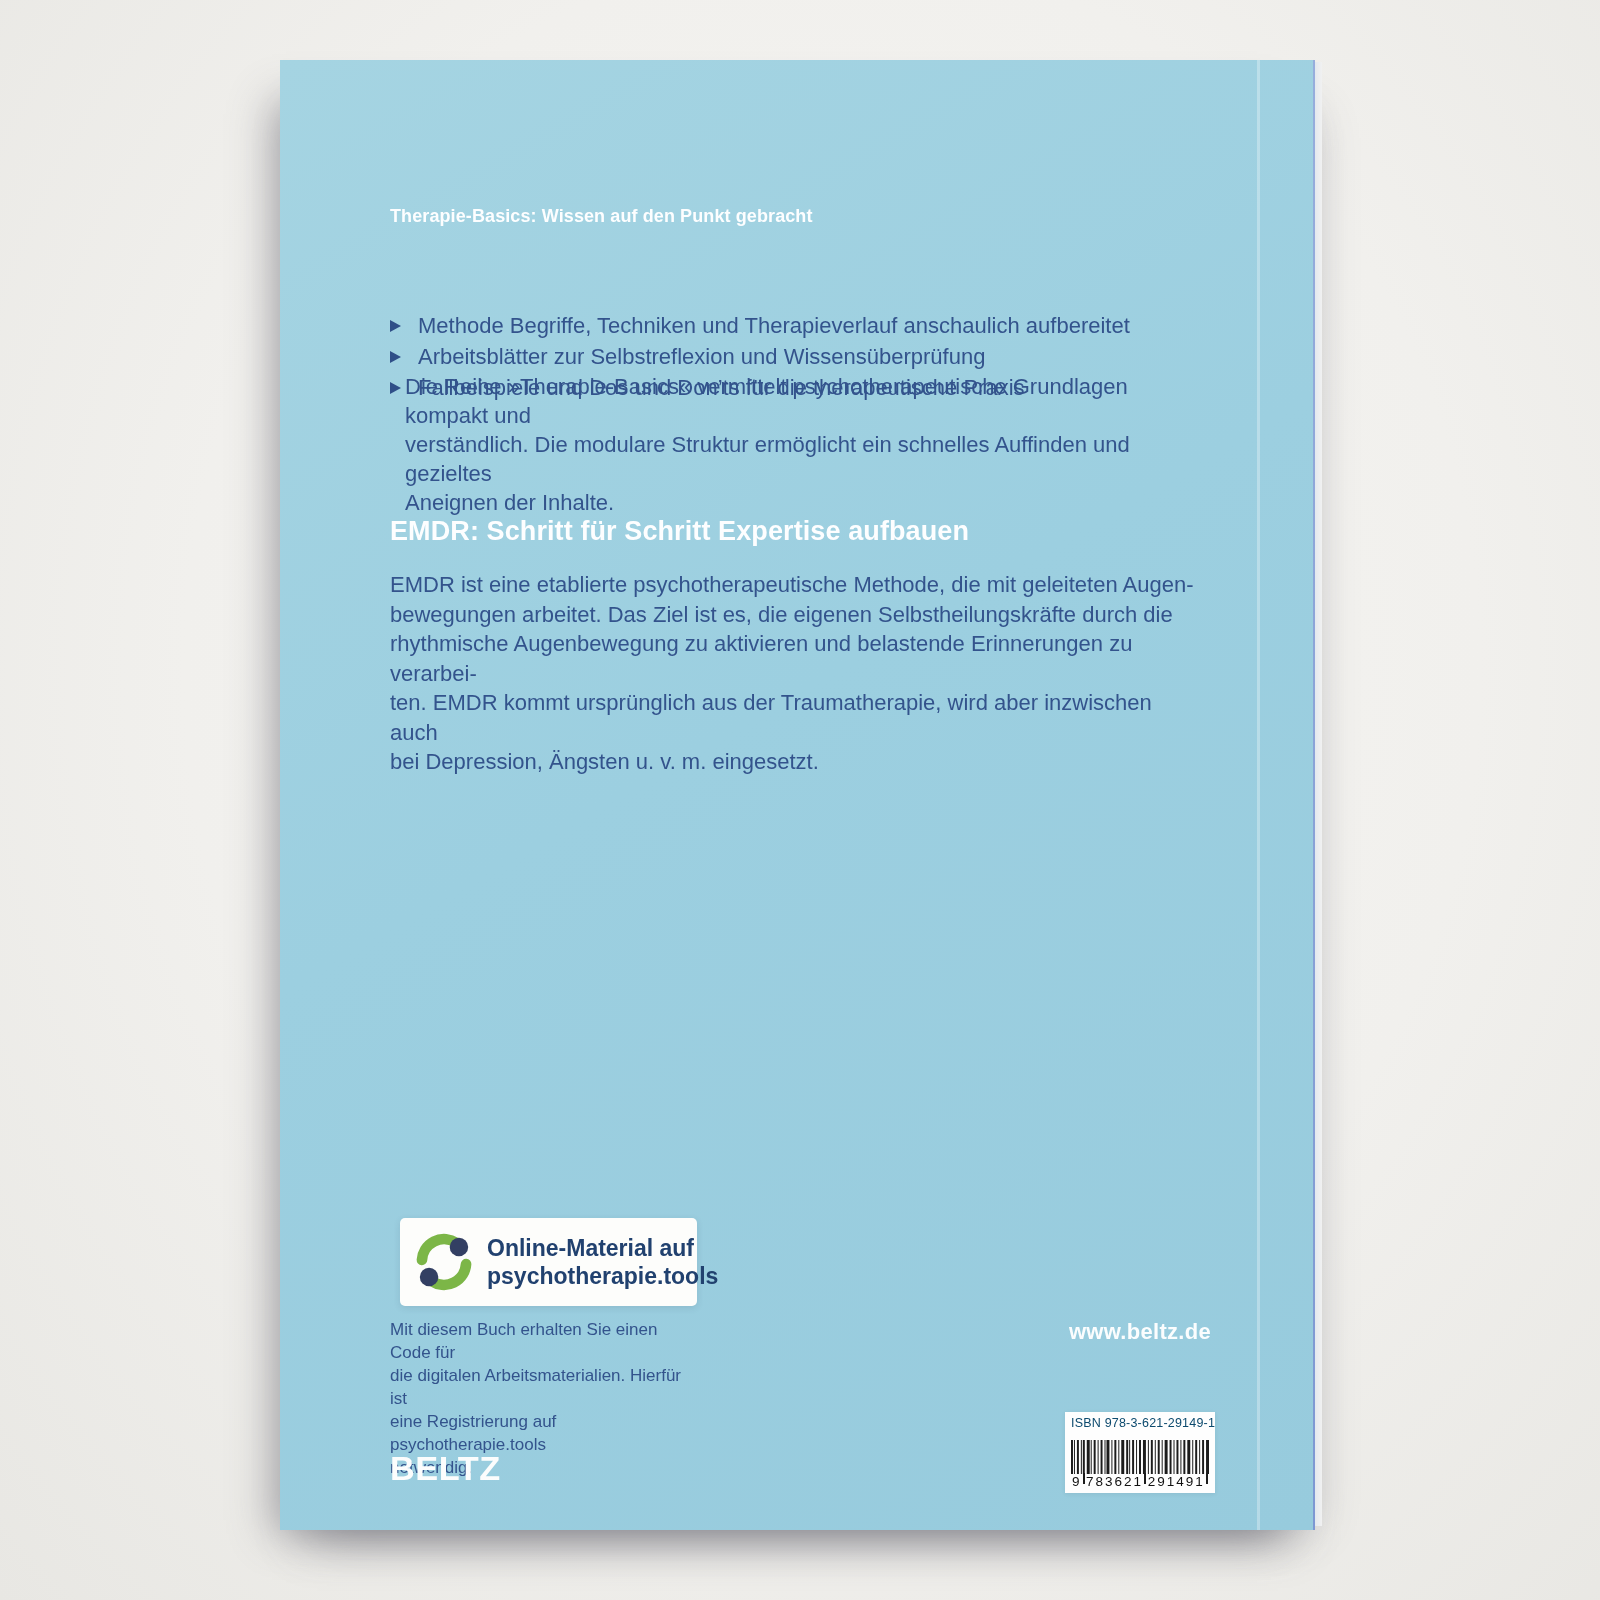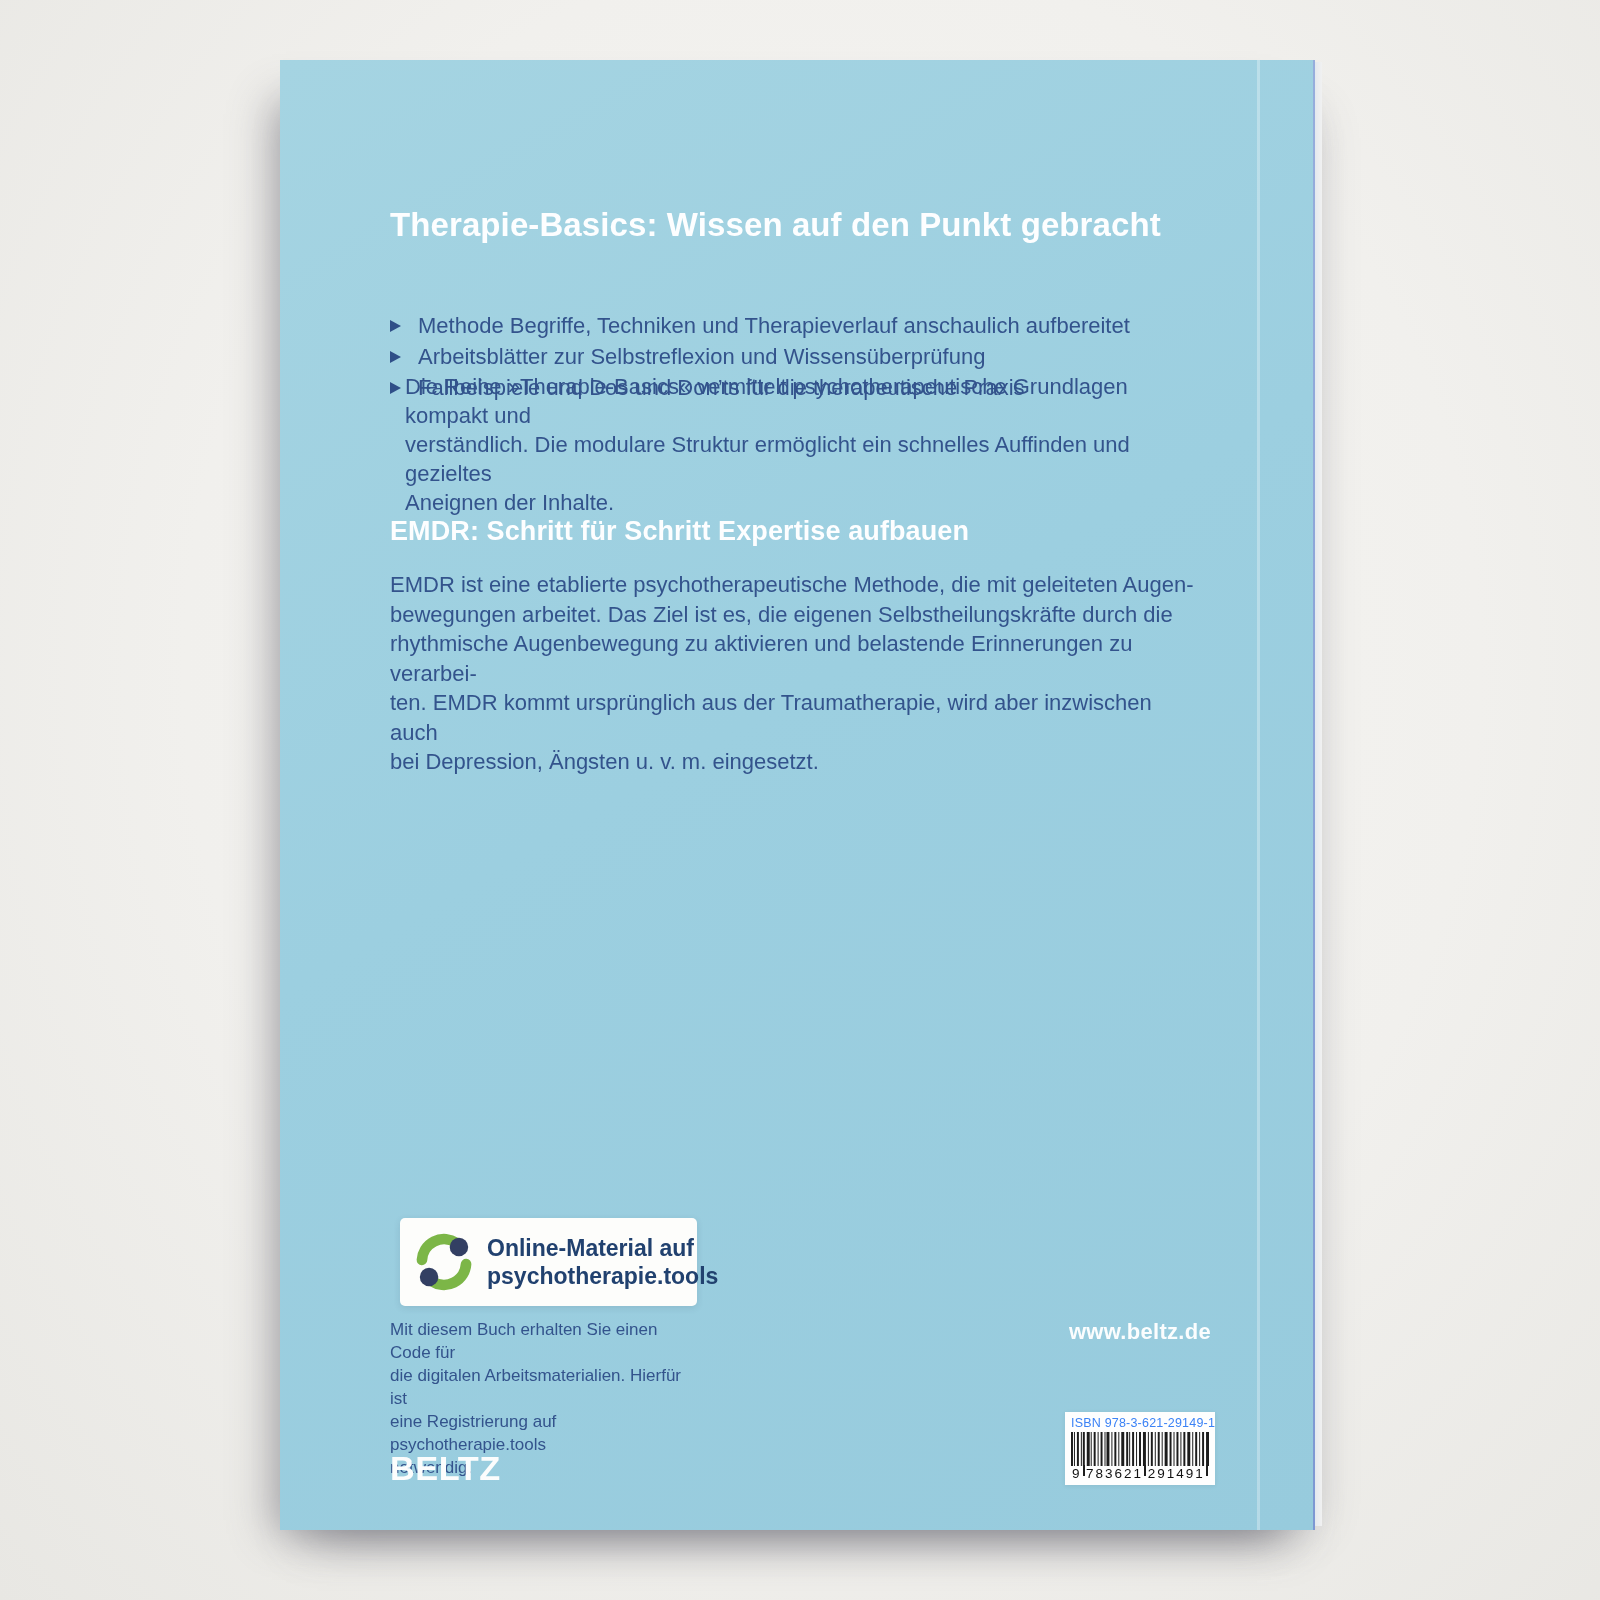--- a/index.html
+++ b/index.html
@@ -17,21 +17,21 @@
   }
   
   .page-edge{position:absolute;top:2px;right:-7px;width:7px;height:99.6%;
     background:linear-gradient(to right,#e3e8ee,#f1f1f1);}
   .edge-line{position:absolute;top:0;right:0;width:2px;height:100%;
     background:linear-gradient(#93a2db,#7487cf);opacity:.75;}
   .crease{position:absolute;top:0;right:55px;width:3px;height:100%;
     background:rgba(255,255,255,.30);}
   .blk{position:absolute;left:110px;}
   .preline{white-space:pre-line;}
-  .h-series{top:146px;font-size:33px;font-weight:bold;color:#fdfeff;letter-spacing:.1px;text-align:right;}
+  .h-series{top:146px;font-size:18px;font-weight:bold;color:#fdfeff;letter-spacing:.1px;text-align:right;}
   .h-emdr{top:456px;font-size:27px;font-weight:bold;color:#fdfeff;letter-spacing:.1px;}
   .bullets{top:250px;list-style:none;margin:0;padding:0;}
   .bullets li{height:31px;display:flex;align-items:center;
     font-size:22px;color:#33538c;}
   .tri{width:0;height:0;border-left:11px solid #2f4f88;border-top:6.5px solid transparent;
     border-bottom:6.5px solid transparent;margin-right:17px;margin-top:1px;}
   .para{font-size:22px;line-height:29px;color:#33538c;width:810px;}
   .p-series{top:312px;margin-left:15px;}
   .p-emdr{top:510px;line-height:29.5px;}
   .badge{top:1158px;left:120px;width:297px;height:88px;border-radius:5px;
@@ -39,22 +39,22 @@
     box-shadow:0 2px 7px rgba(40,60,80,.12);}
   .badge svg{width:64px;height:64px;margin-left:12px;flex:none;}
   .badge-label{font-size:23px;line-height:28px;font-weight:bold;color:#21416f;margin-left:11px;}
   .note{top:1258px;font-size:17px;line-height:23px;color:#33538c;width:310px;}
   .beltz{top:1390px;font-size:33px;font-weight:900;color:#fcfdfd;
     letter-spacing:.5px;transform:scaleX(1.04);transform-origin:left;}
   .website{top:1259px;left:785px;width:150px;text-align:center;
     font-size:22px;font-weight:bold;color:#fbfdfe;letter-spacing:.3px;}
   .barcode{top:1352px;left:785px;width:150px;background:#fefefe;
     box-sizing:border-box;padding:4px 6px 3px;box-shadow:0 1px 4px rgba(40,60,80,.10);}
-  .isbn{font-size:12.5px;color:#3b82f6;text-align:center;white-space:nowrap;
-    letter-spacing:.2px;margin-bottom:2px;}
+  .isbn{font-size:12.5px;color:#0c4a6e;text-align:center;white-space:nowrap;
+    letter-spacing:.2px;margin-bottom:10px;}
   .bars{display:block;width:100%;height:34px;}
   .ean{display:flex;align-items:flex-start;justify-content:space-between;
     font-size:13.5px;color:#111;padding:0 1px;height:16px;}
   .ean span{letter-spacing:2px;line-height:16px;}
   .guard{width:2px;height:11px;background:#1c1c1c;margin-top:-1px;}
 </style>
 </head>
 <body>
 
 <div class="book">

